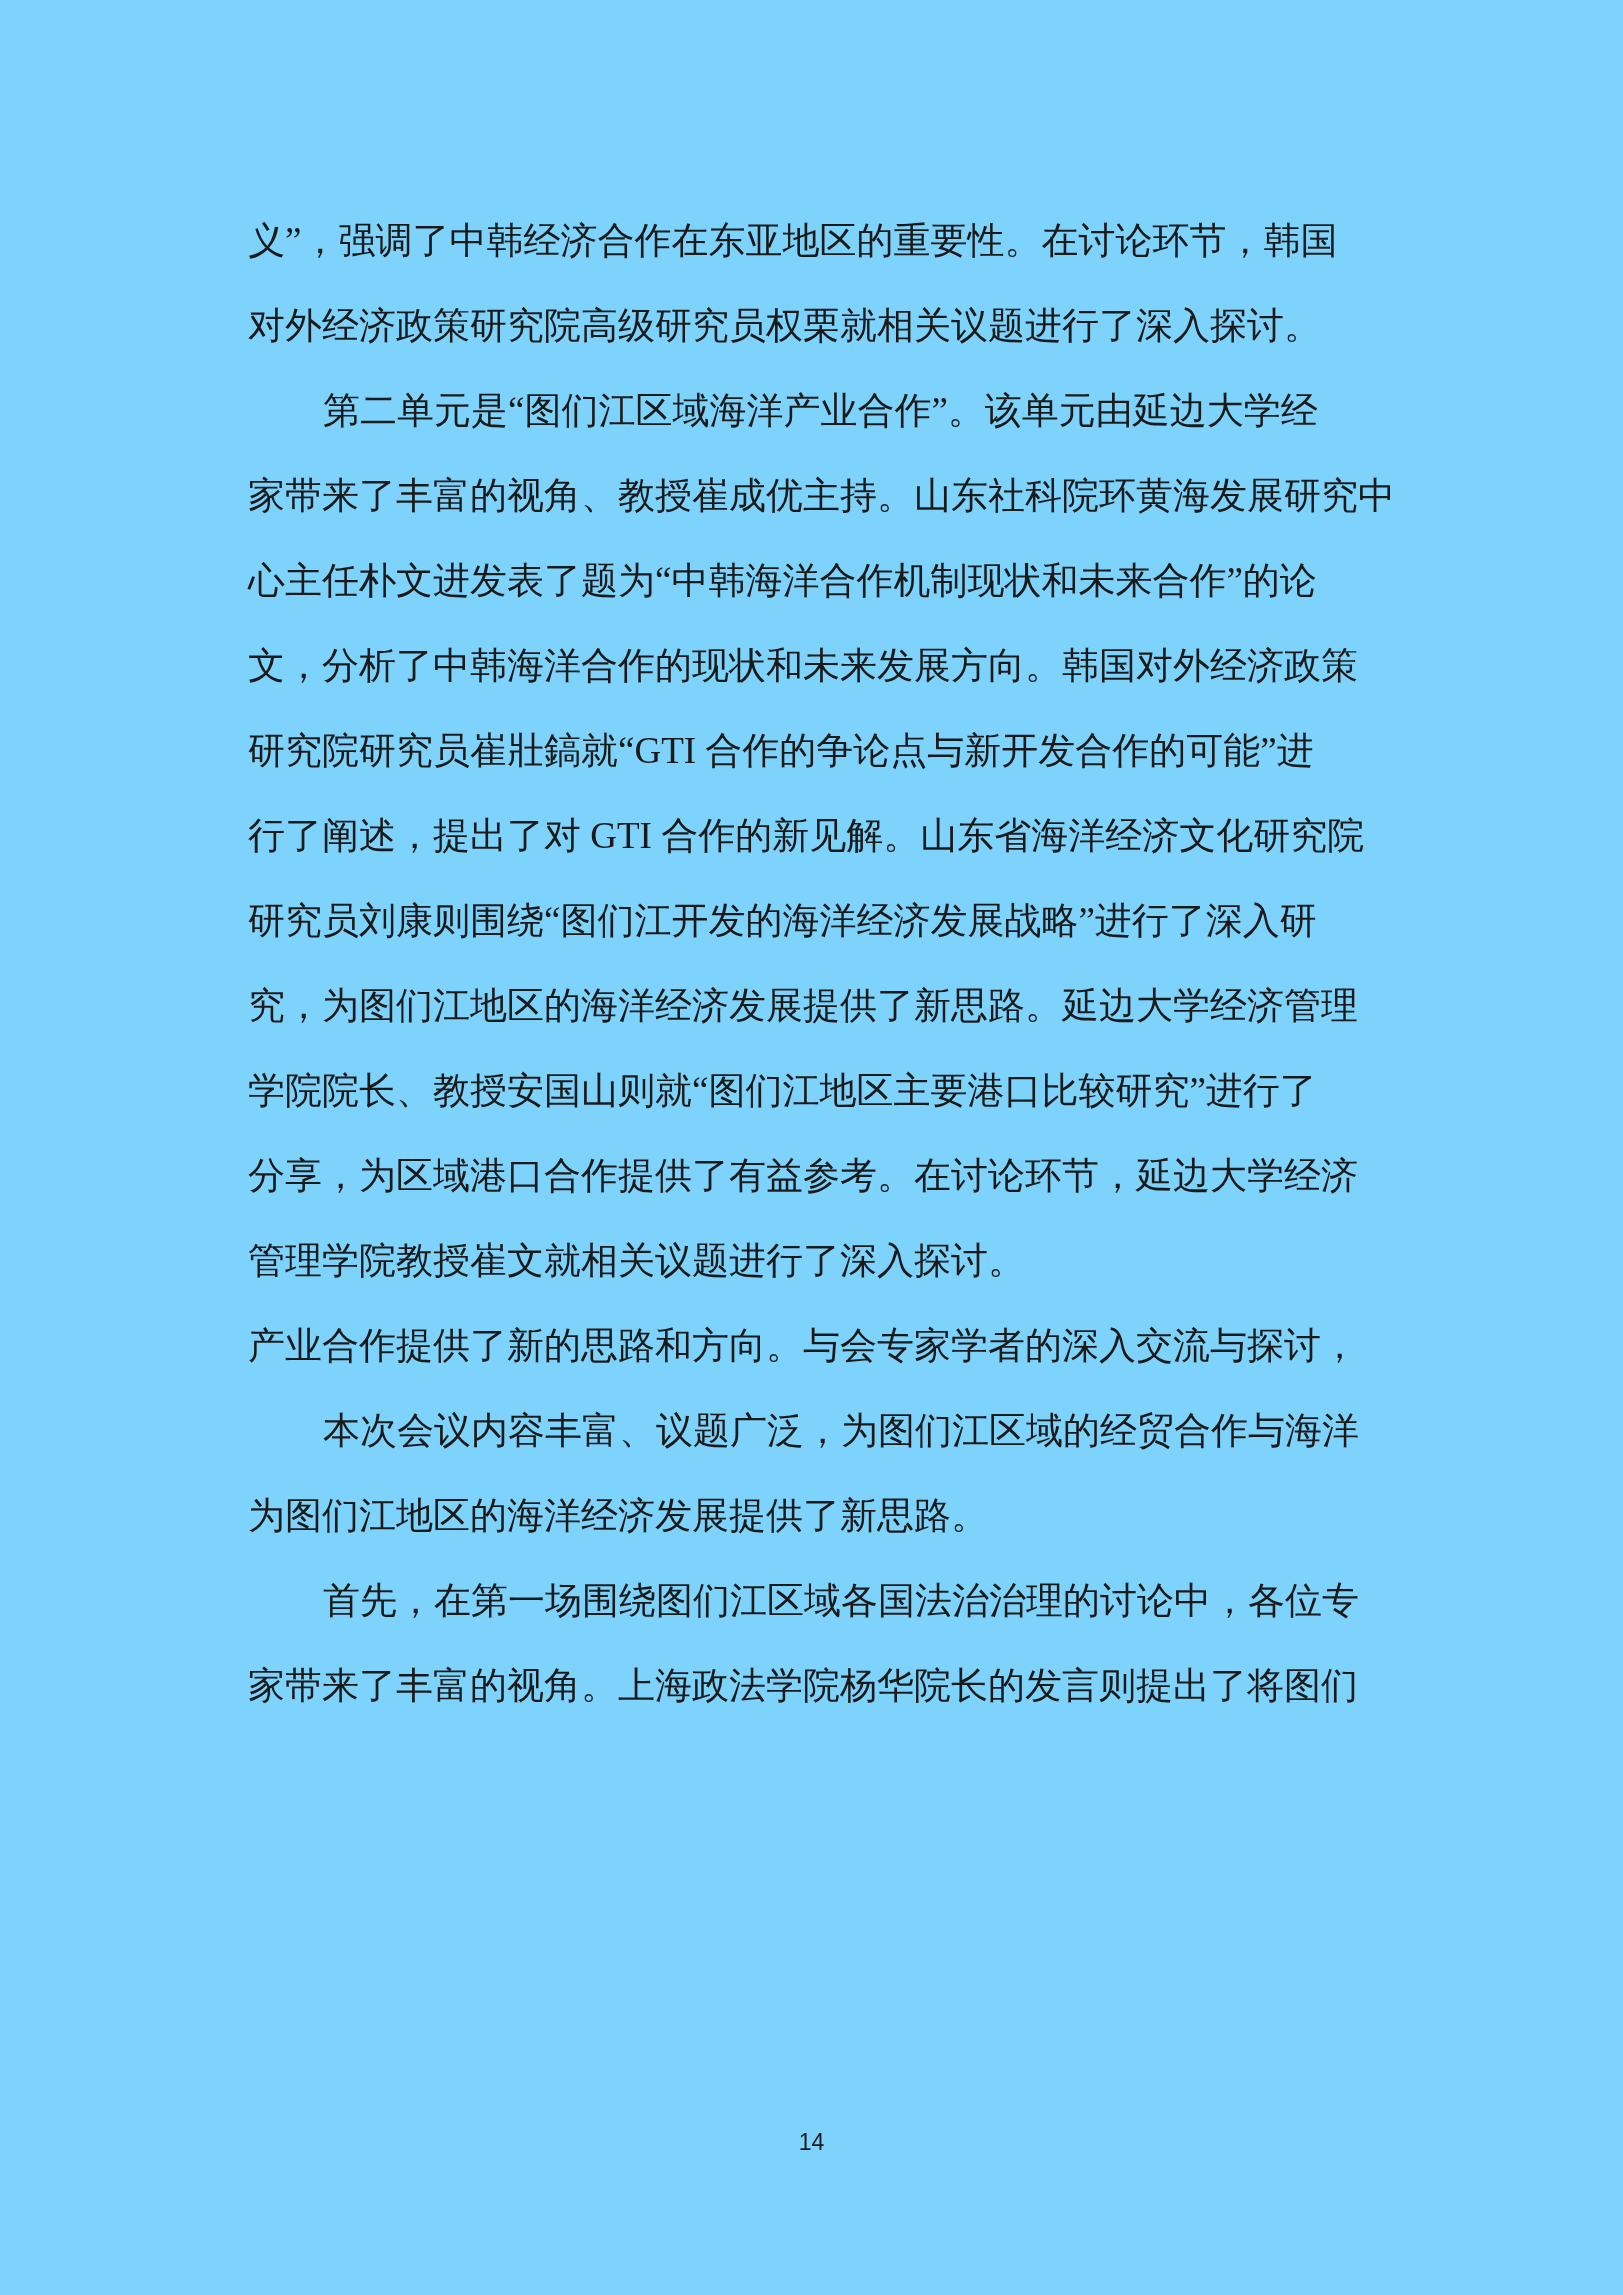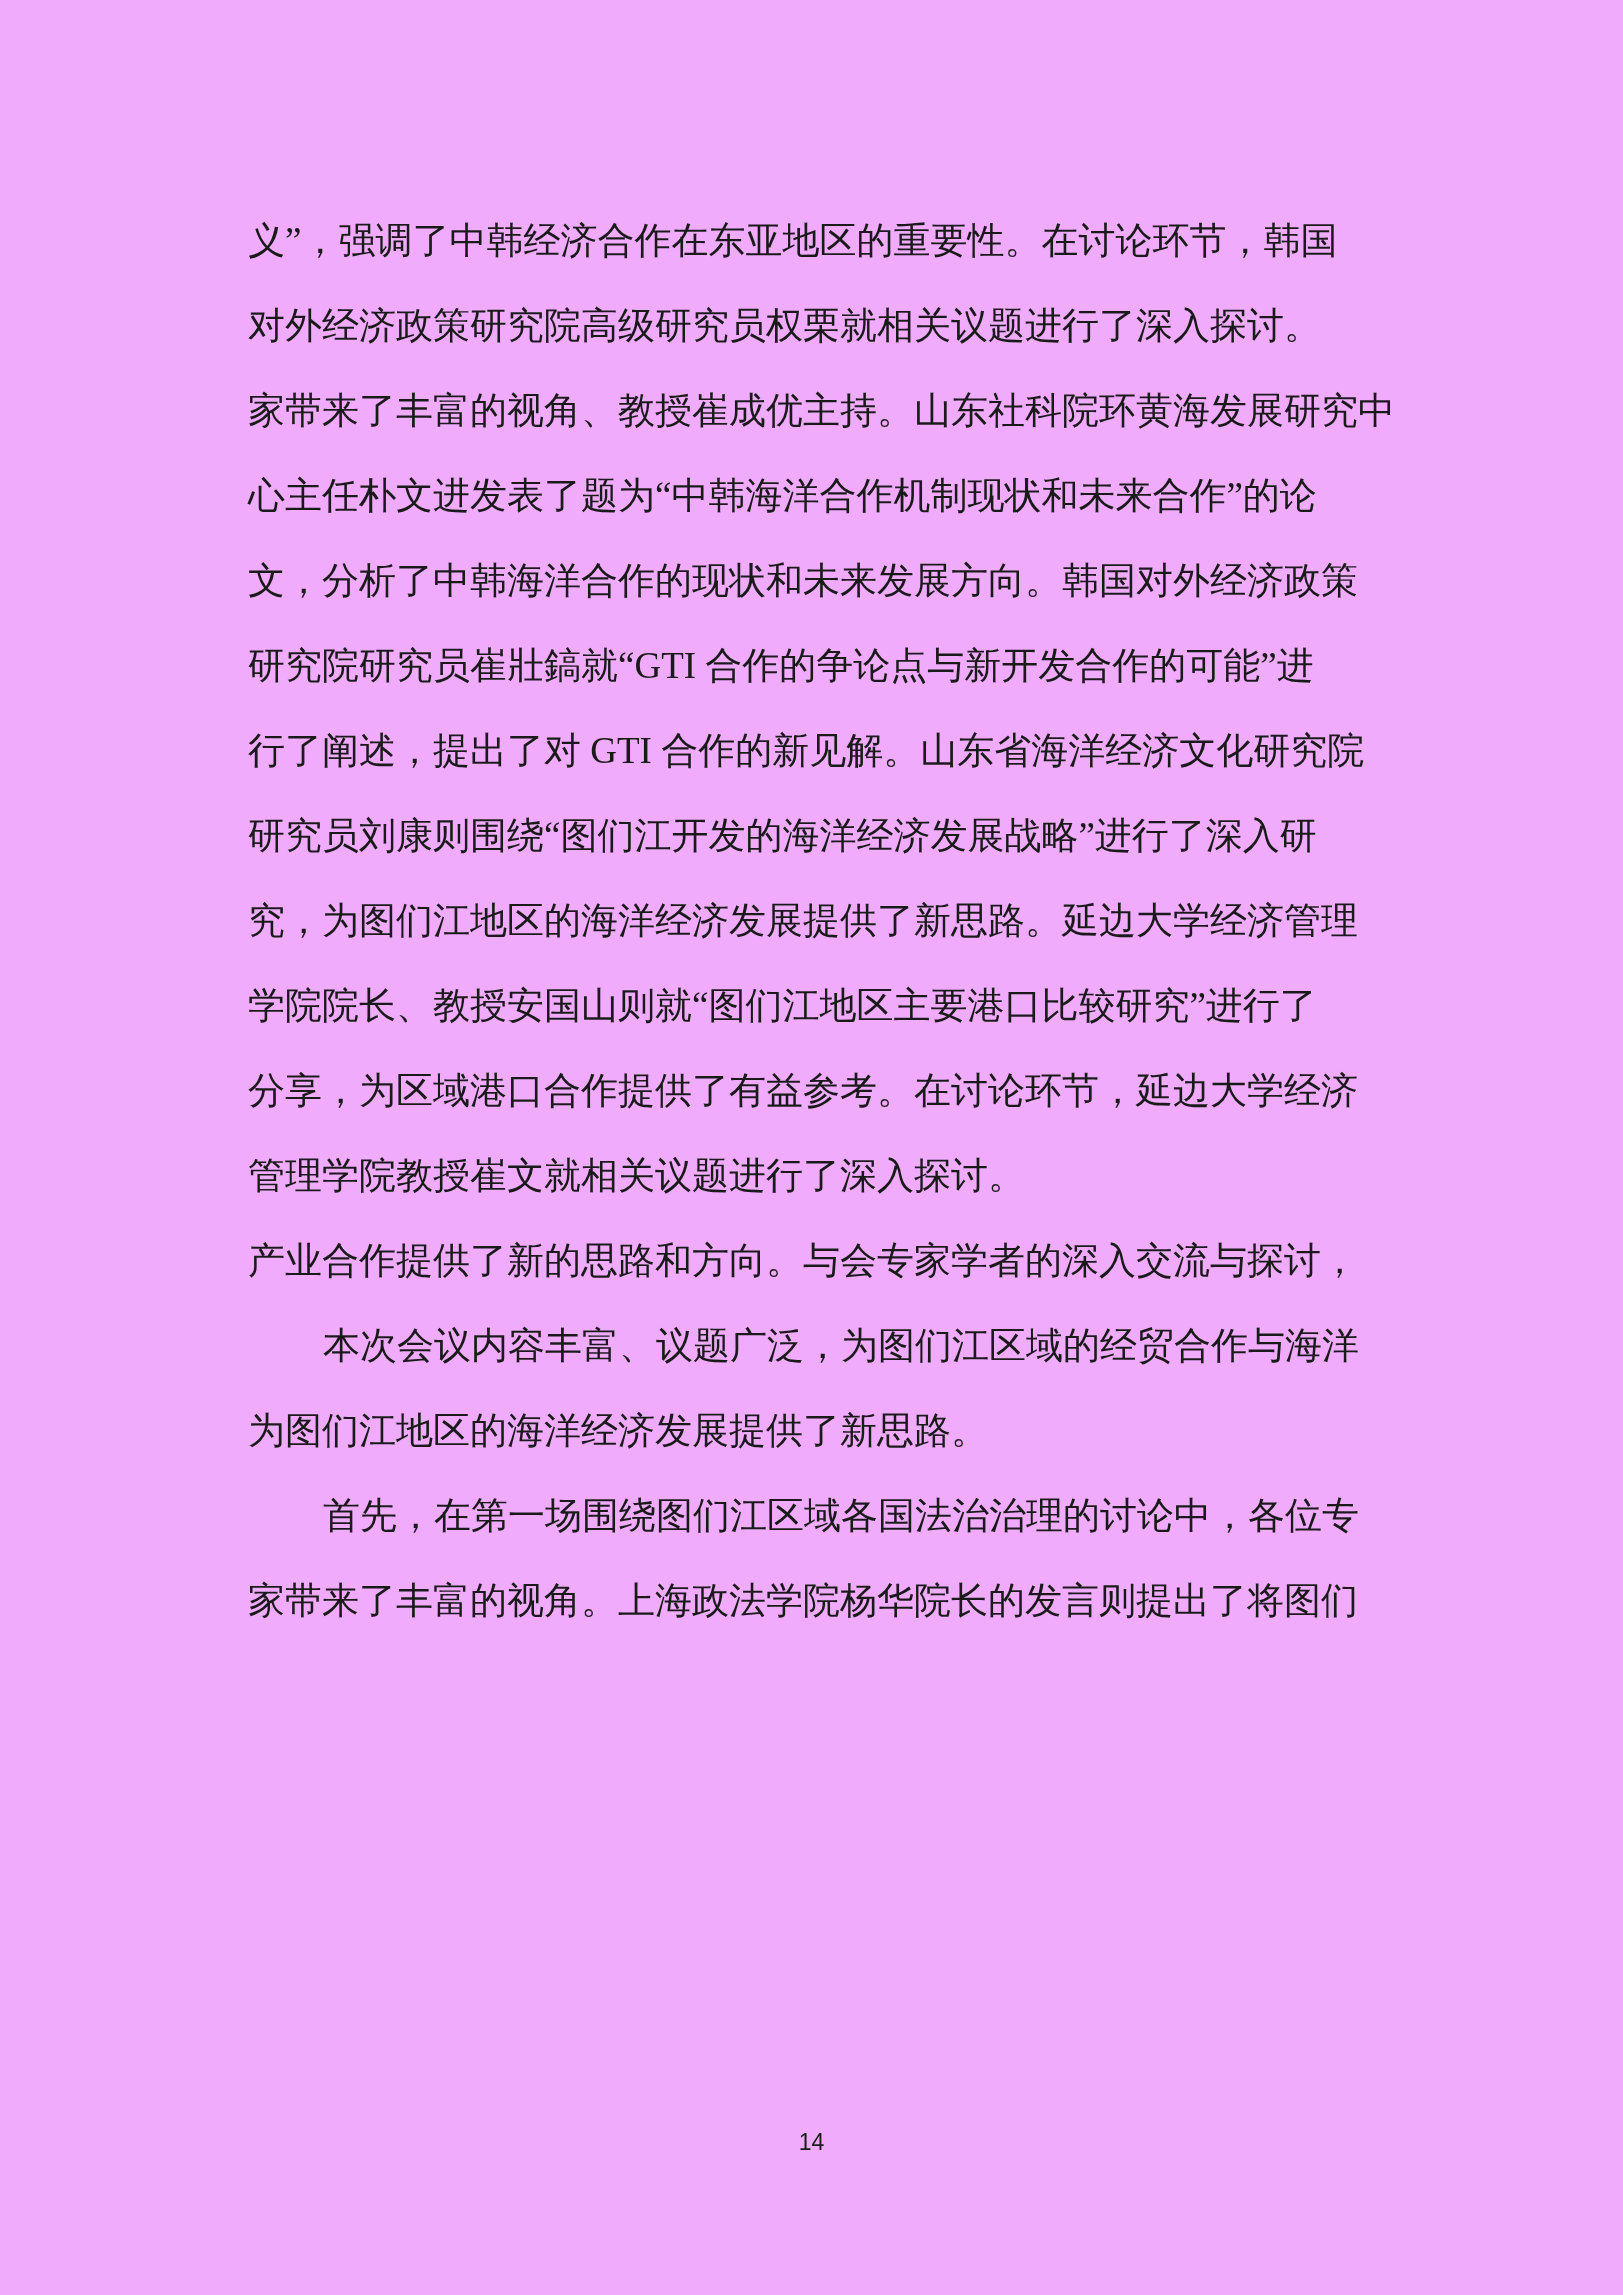--- a/index.html
+++ b/index.html
@@ -4,21 +4,21 @@
 <style>
   html, body {
     margin: 0;
     padding: 0;
     background: #ffffff;
   }
   .page {
     position: relative;
     width: 1623px;
     height: 2295px;
-    background: #f0abfc;
+    background: #7dd3fc;
     overflow: hidden;
     font-family: "Liberation Serif", "DejaVu Serif", serif;
   }
   .text-block {
     position: absolute;
     top: 198px;
     left: 248px;
     width: 1119px;
     color: #1a1a1a;
   }
@@ -47,20 +47,21 @@
     font-family: Liberation Sans, sans-serif;
   }
 </style>
 </head>
 <body>
 
 <div class="page">
   <div class="text-block">
       <div class="line">义”，强调了中韩经济合作在东亚地区的重要性。在讨论环节，韩国</div>
       <div class="line">对外经济政策研究院高级研究员权栗就相关议题进行了深入探讨。</div>
+      <div class="line indent">第二单元是“图们江区域海洋产业合作”。该单元由延边大学经</div>
       <div class="line">家带来了丰富的视角、教授崔成优主持。山东社科院环黄海发展研究中</div>
       <div class="line">心主任朴文进发表了题为“中韩海洋合作机制现状和未来合作”的论</div>
       <div class="line">文，分析了中韩海洋合作的现状和未来发展方向。韩国对外经济政策</div>
       <div class="line">研究院研究员崔壯鎬就“GTI 合作的争论点与新开发合作的可能”进</div>
       <div class="line">行了阐述，提出了对 GTI 合作的新见解。山东省海洋经济文化研究院</div>
       <div class="line">研究员刘康则围绕“图们江开发的海洋经济发展战略”进行了深入研</div>
       <div class="line">究，为图们江地区的海洋经济发展提供了新思路。延边大学经济管理</div>
       <div class="line">学院院长、教授安国山则就“图们江地区主要港口比较研究”进行了</div>
       <div class="line">分享，为区域港口合作提供了有益参考。在讨论环节，延边大学经济</div>
       <div class="line">管理学院教授崔文就相关议题进行了深入探讨。</div>

